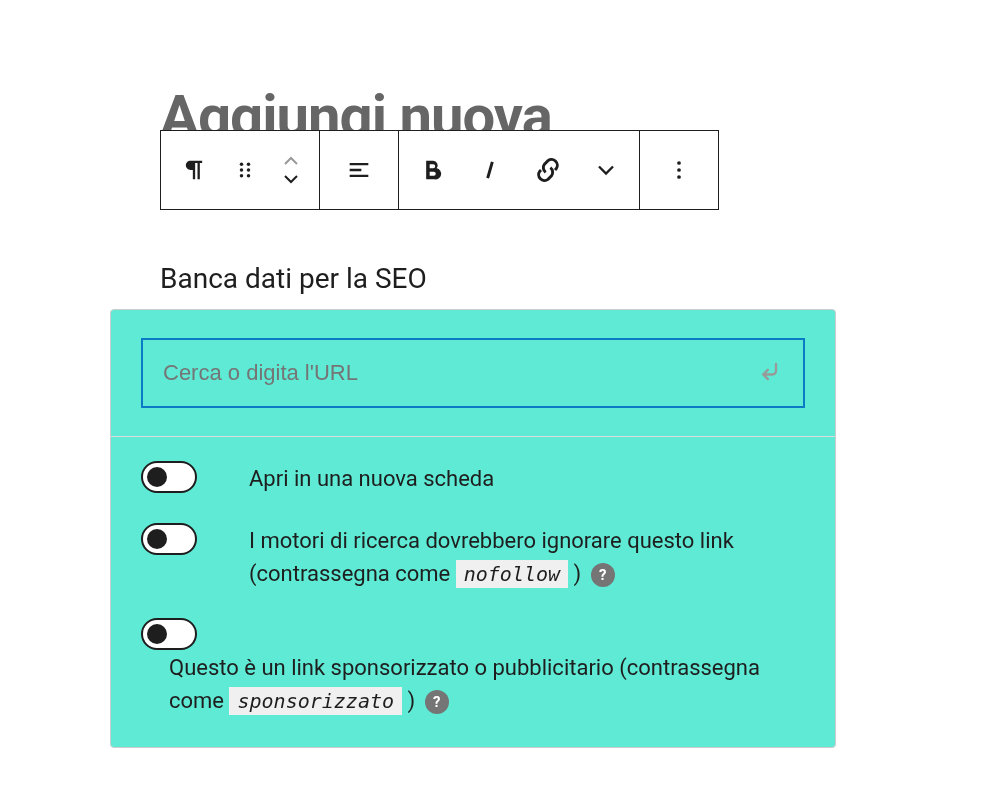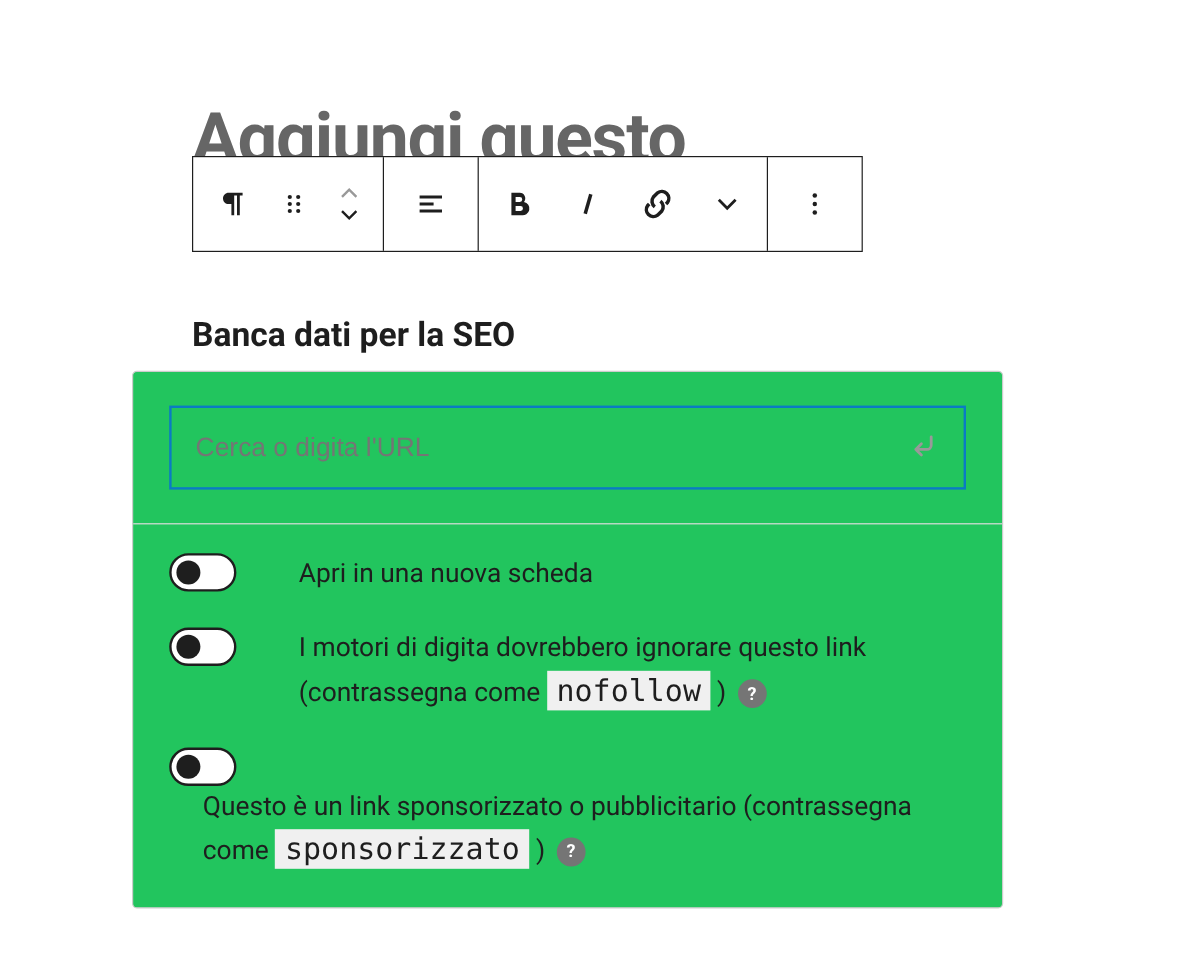--- a/index.html
+++ b/index.html
@@ -62,30 +62,29 @@
       justify-content: center;
       width: 48px;
       height: 76px;
     }
     .content-text {
       position: absolute;
       left: 160px;
       top: 262px;
       font-size: 28px;
       color: #1e1e1e;
-      font-weight: bold;
     }
     .link-panel {
       position: absolute;
       left: 110px;
       top: 309px;
       width: 726px;
       border: 1px solid #ccc;
       border-radius: 4px;
-      background: #22c55e;
+      background: #5eead4;
     }
     .search-section {
       padding: 28px 30px;
       border-bottom: 1px solid #ddd;
     }
     .search-input-wrapper {
       border: 2px solid #0a7bc4;
       height: 70px;
       display: flex;
       align-items: center;
@@ -142,41 +141,42 @@
       font-size: 22px;
       line-height: 1.5;
       color: #1e1e1e;
       padding-top: 1px;
       margin-left: 28px;
     }
     .code-tag {
       font-family: Menlo, Consolas, monospace;
       background: #f0f0f0;
       padding: 2px 8px;
-      font-size: 25px;
+      font-size: 20px;
+      font-style: italic;
     }
     .help-icon {
       display: inline-flex;
       align-items: center;
       justify-content: center;
       width: 24px;
       height: 24px;
       border-radius: 50%;
       background: #757575;
       color: #fff;
       font-size: 15px;
       font-weight: bold;
       vertical-align: middle;
       margin-left: 4px;
     }
   </style>
 </head>
 <body>
 
-<div class="title-area">Aggiungi questo</div>
+<div class="title-area">Aggiungi nuova</div>
 
 <div class="toolbar">
   <div class="toolbar-group">
     <button class="toolbar-button">
       <svg viewBox="0 0 24 24">
           <path fill="#1e1e1e" d="M15 4H9c-2.2 0-4 1.8-4 4s1.8 4 4 4h2v8h2V6h2v14h2V6h2V4h-6z"></path>
         </svg>
     </button>
     <button class="toolbar-button" style="width:44px">
       <svg viewBox="0 0 24 24">
@@ -253,21 +253,21 @@
 
   <div class="options-section">
     <div class="option-row">
       <div class="toggle"></div>
       <div class="option-label">Apri in una nuova scheda</div>
     </div>
 
     <div class="option-row">
       <div class="toggle"></div>
       <div class="option-label">
-        <span>I motori di digita dovrebbero ignorare questo link (contrassegna come </span><span class="code-tag">nofollow</span><span> )</span>
+        <span>I motori di ricerca dovrebbero ignorare questo link (contrassegna come </span><span class="code-tag">nofollow</span><span> )</span>
         <span class="help-icon">?</span>
       </div>
     </div>
 
     <div class="option-row">
       <div class="toggle"></div>
       <div class="option-label">
         <span>Questo è un link sponsorizzato o pubblicitario (contrassegna come </span><span class="code-tag">sponsorizzato</span><span> )</span>
         <span class="help-icon">?</span>
       </div>

